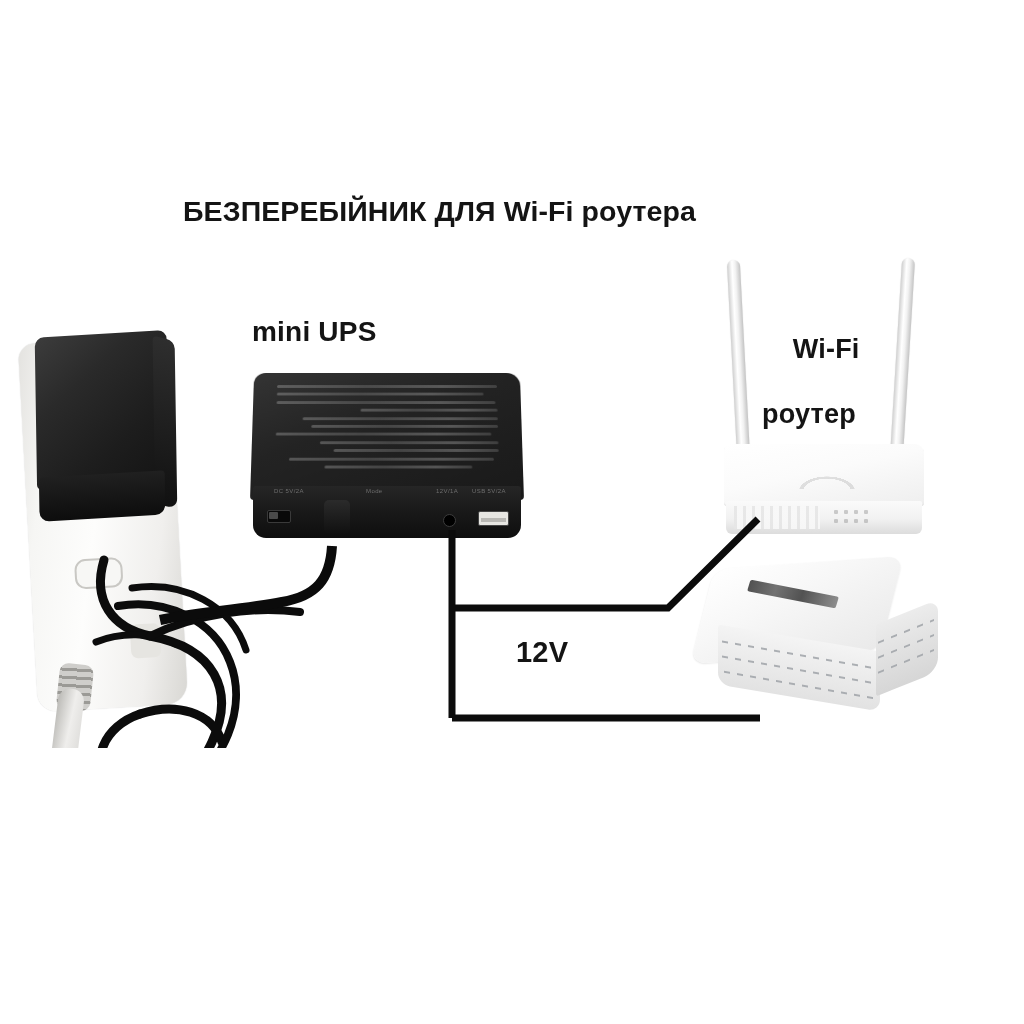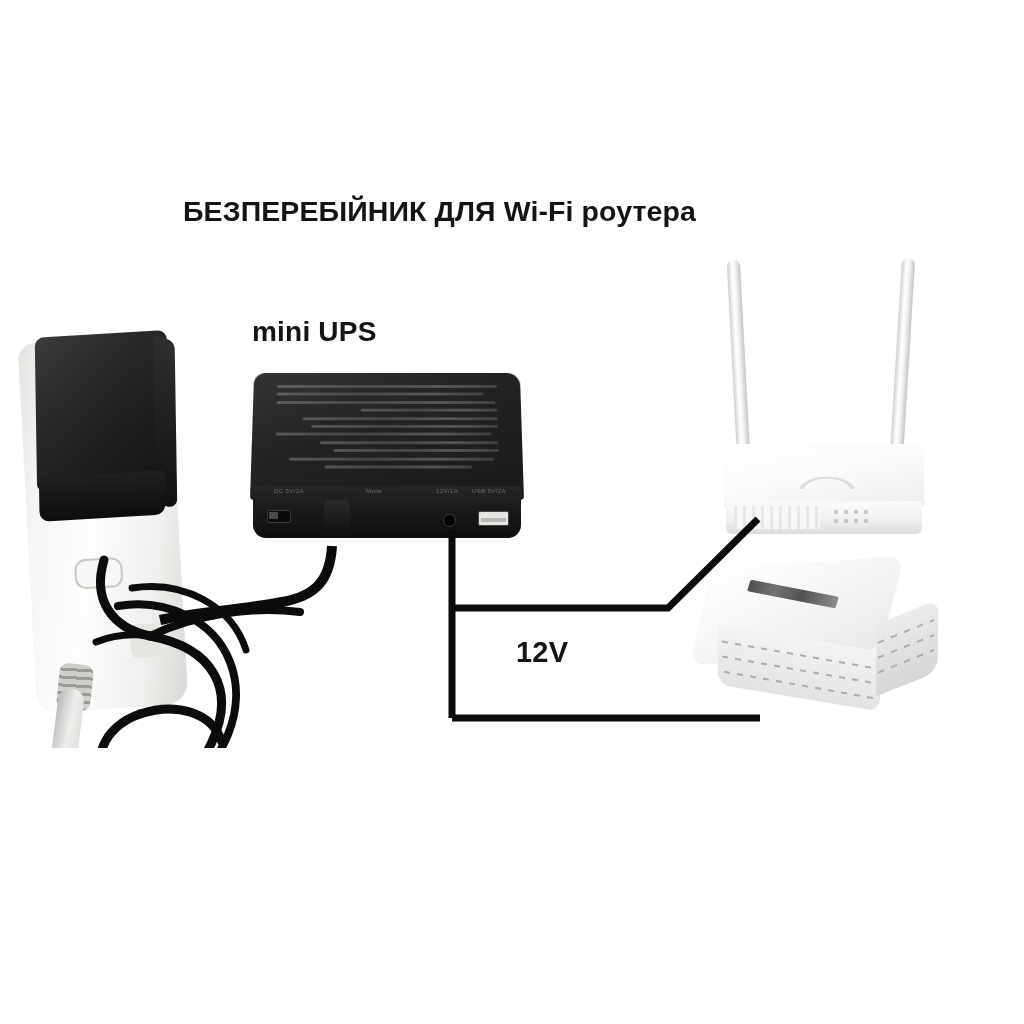--- a/index.html
+++ b/index.html
@@ -452,17 +452,21 @@
 
     <path class="wire" d="M452 530 L452 718" stroke-width="7"></path>
 
     <path class="wire" d="M452 608 L668 608 L758 519" stroke-width="7"></path>
 
     <path class="wire" d="M452 718 L760 718" stroke-width="7"></path>
   </svg>
 
   <div class="lbl" id="ups-label">mini UPS</div>
 
+  <div class="lbl" id="router-label">
+    <span class="l1">Wi-Fi</span>
+    <span class="l2">роутер</span>
+  </div>
 
   <div class="lbl" id="volt-label">12V</div>
 
 
 </div>
 
 </body></html>

